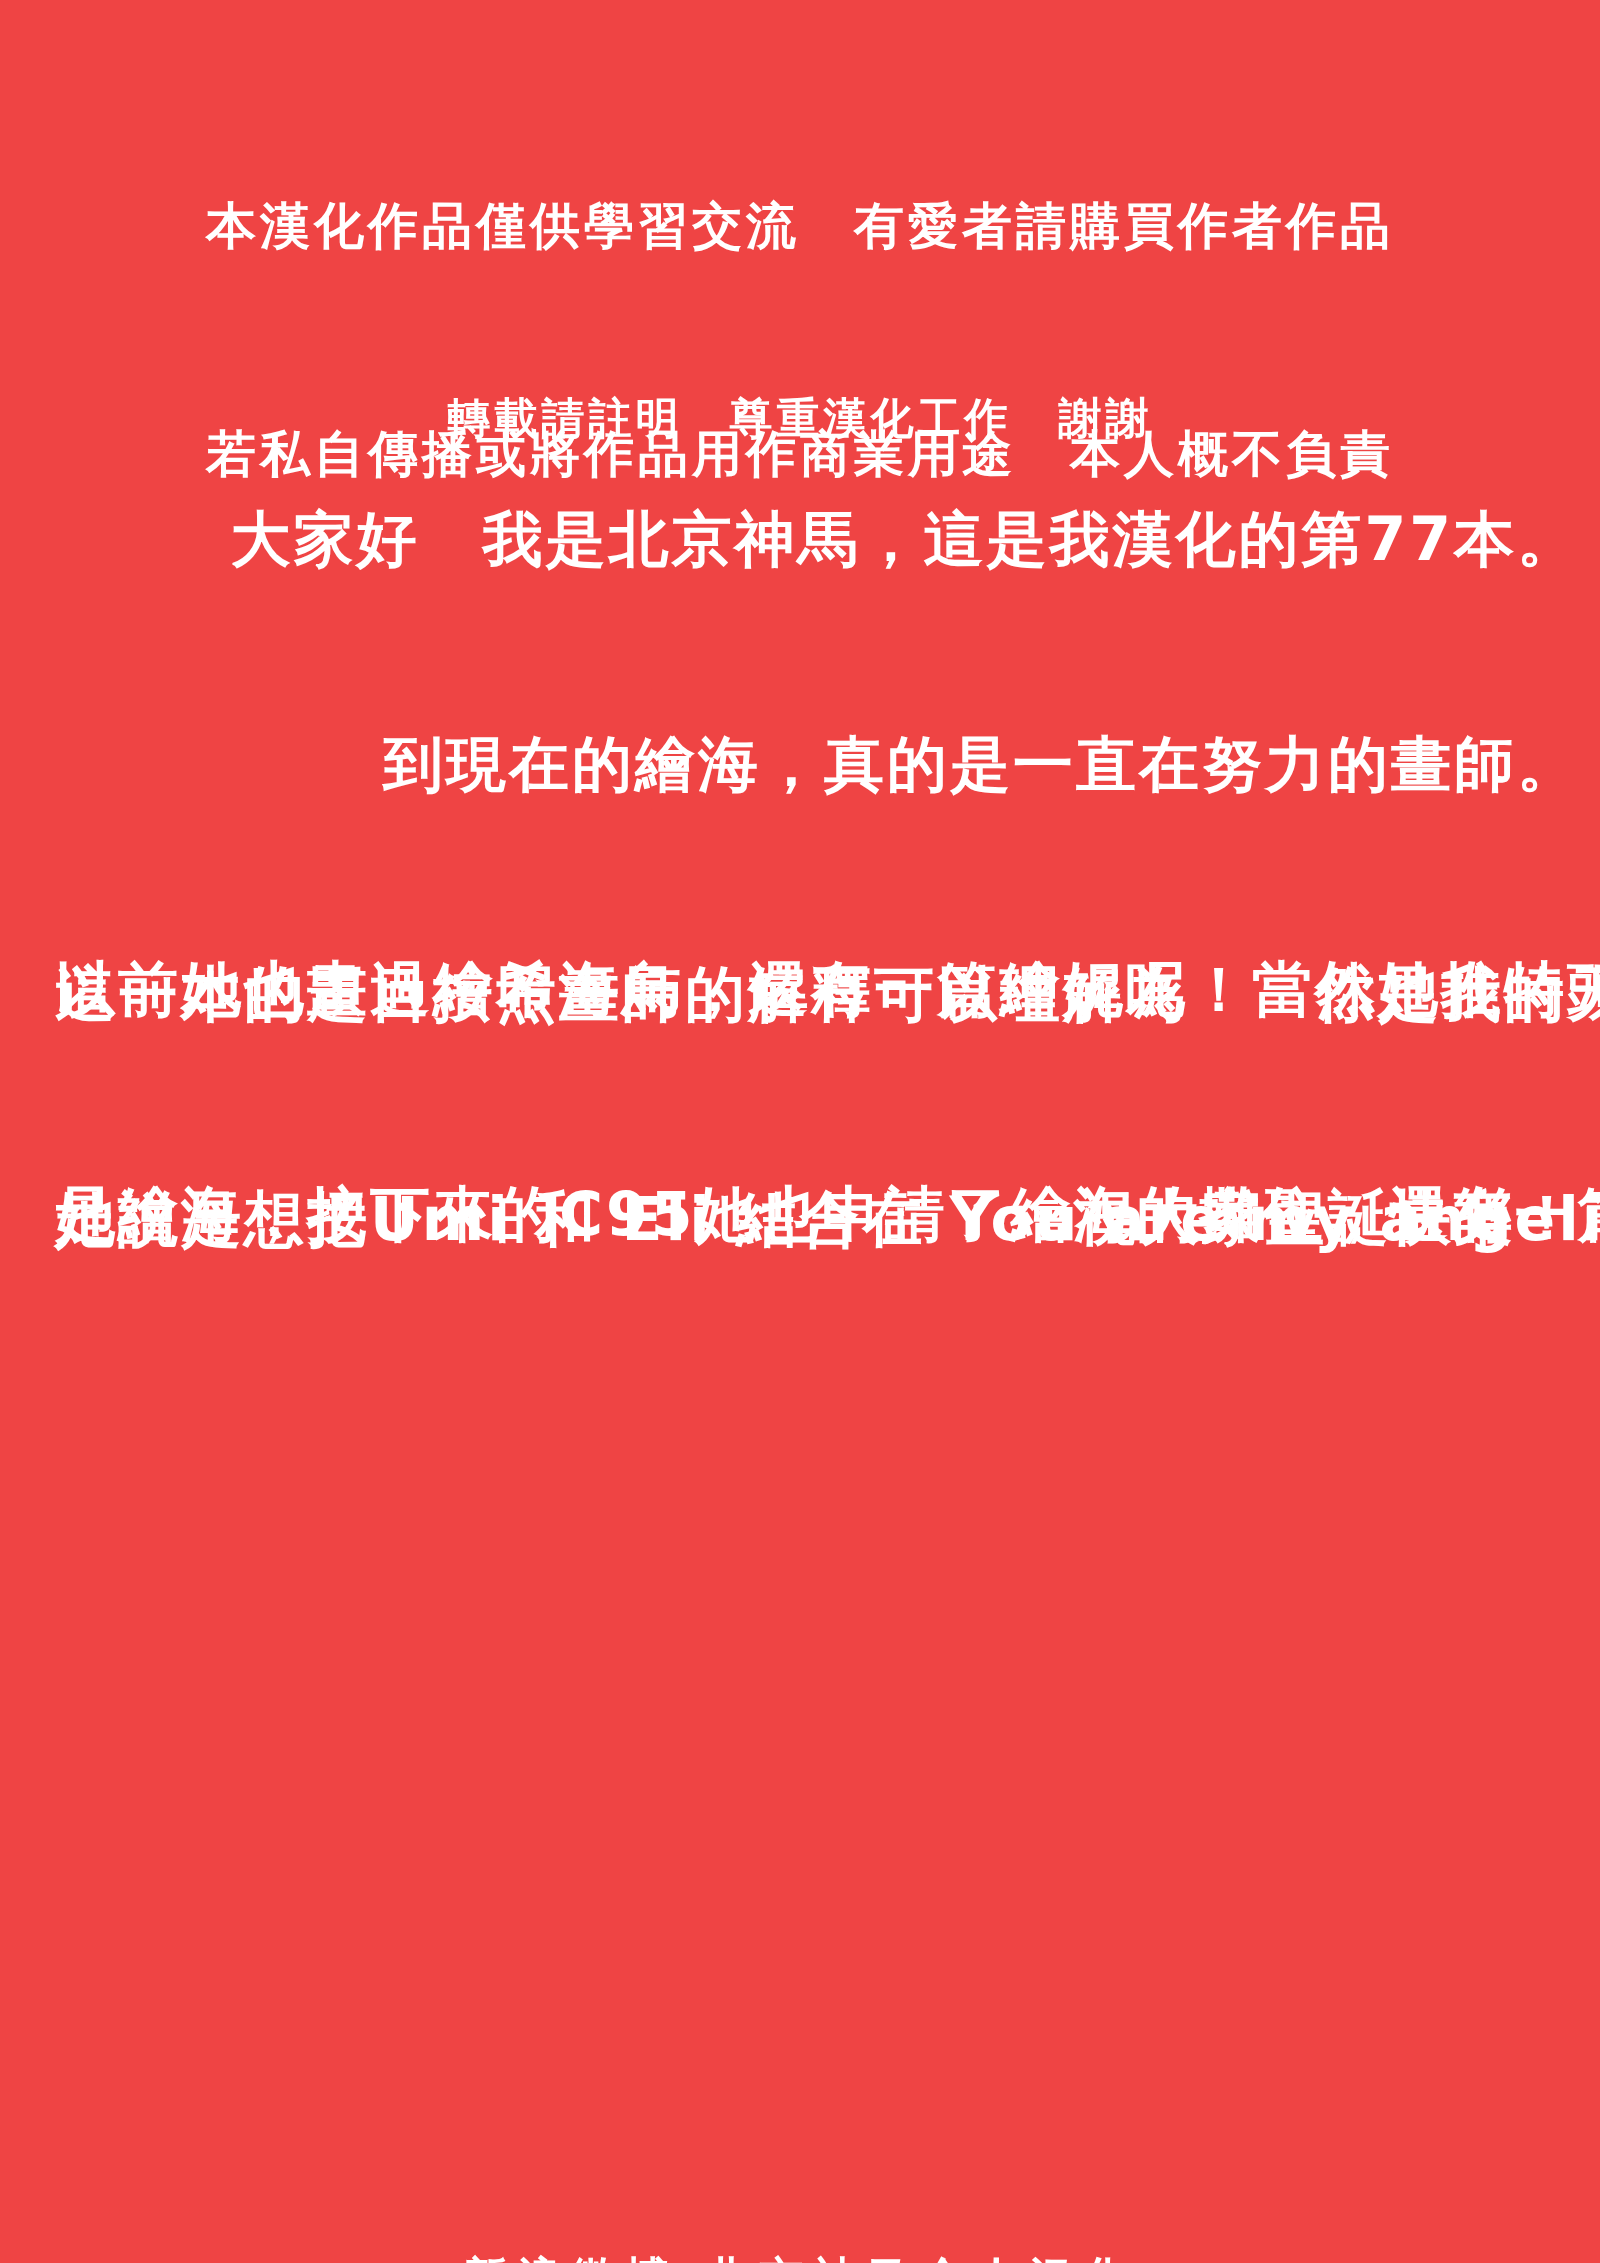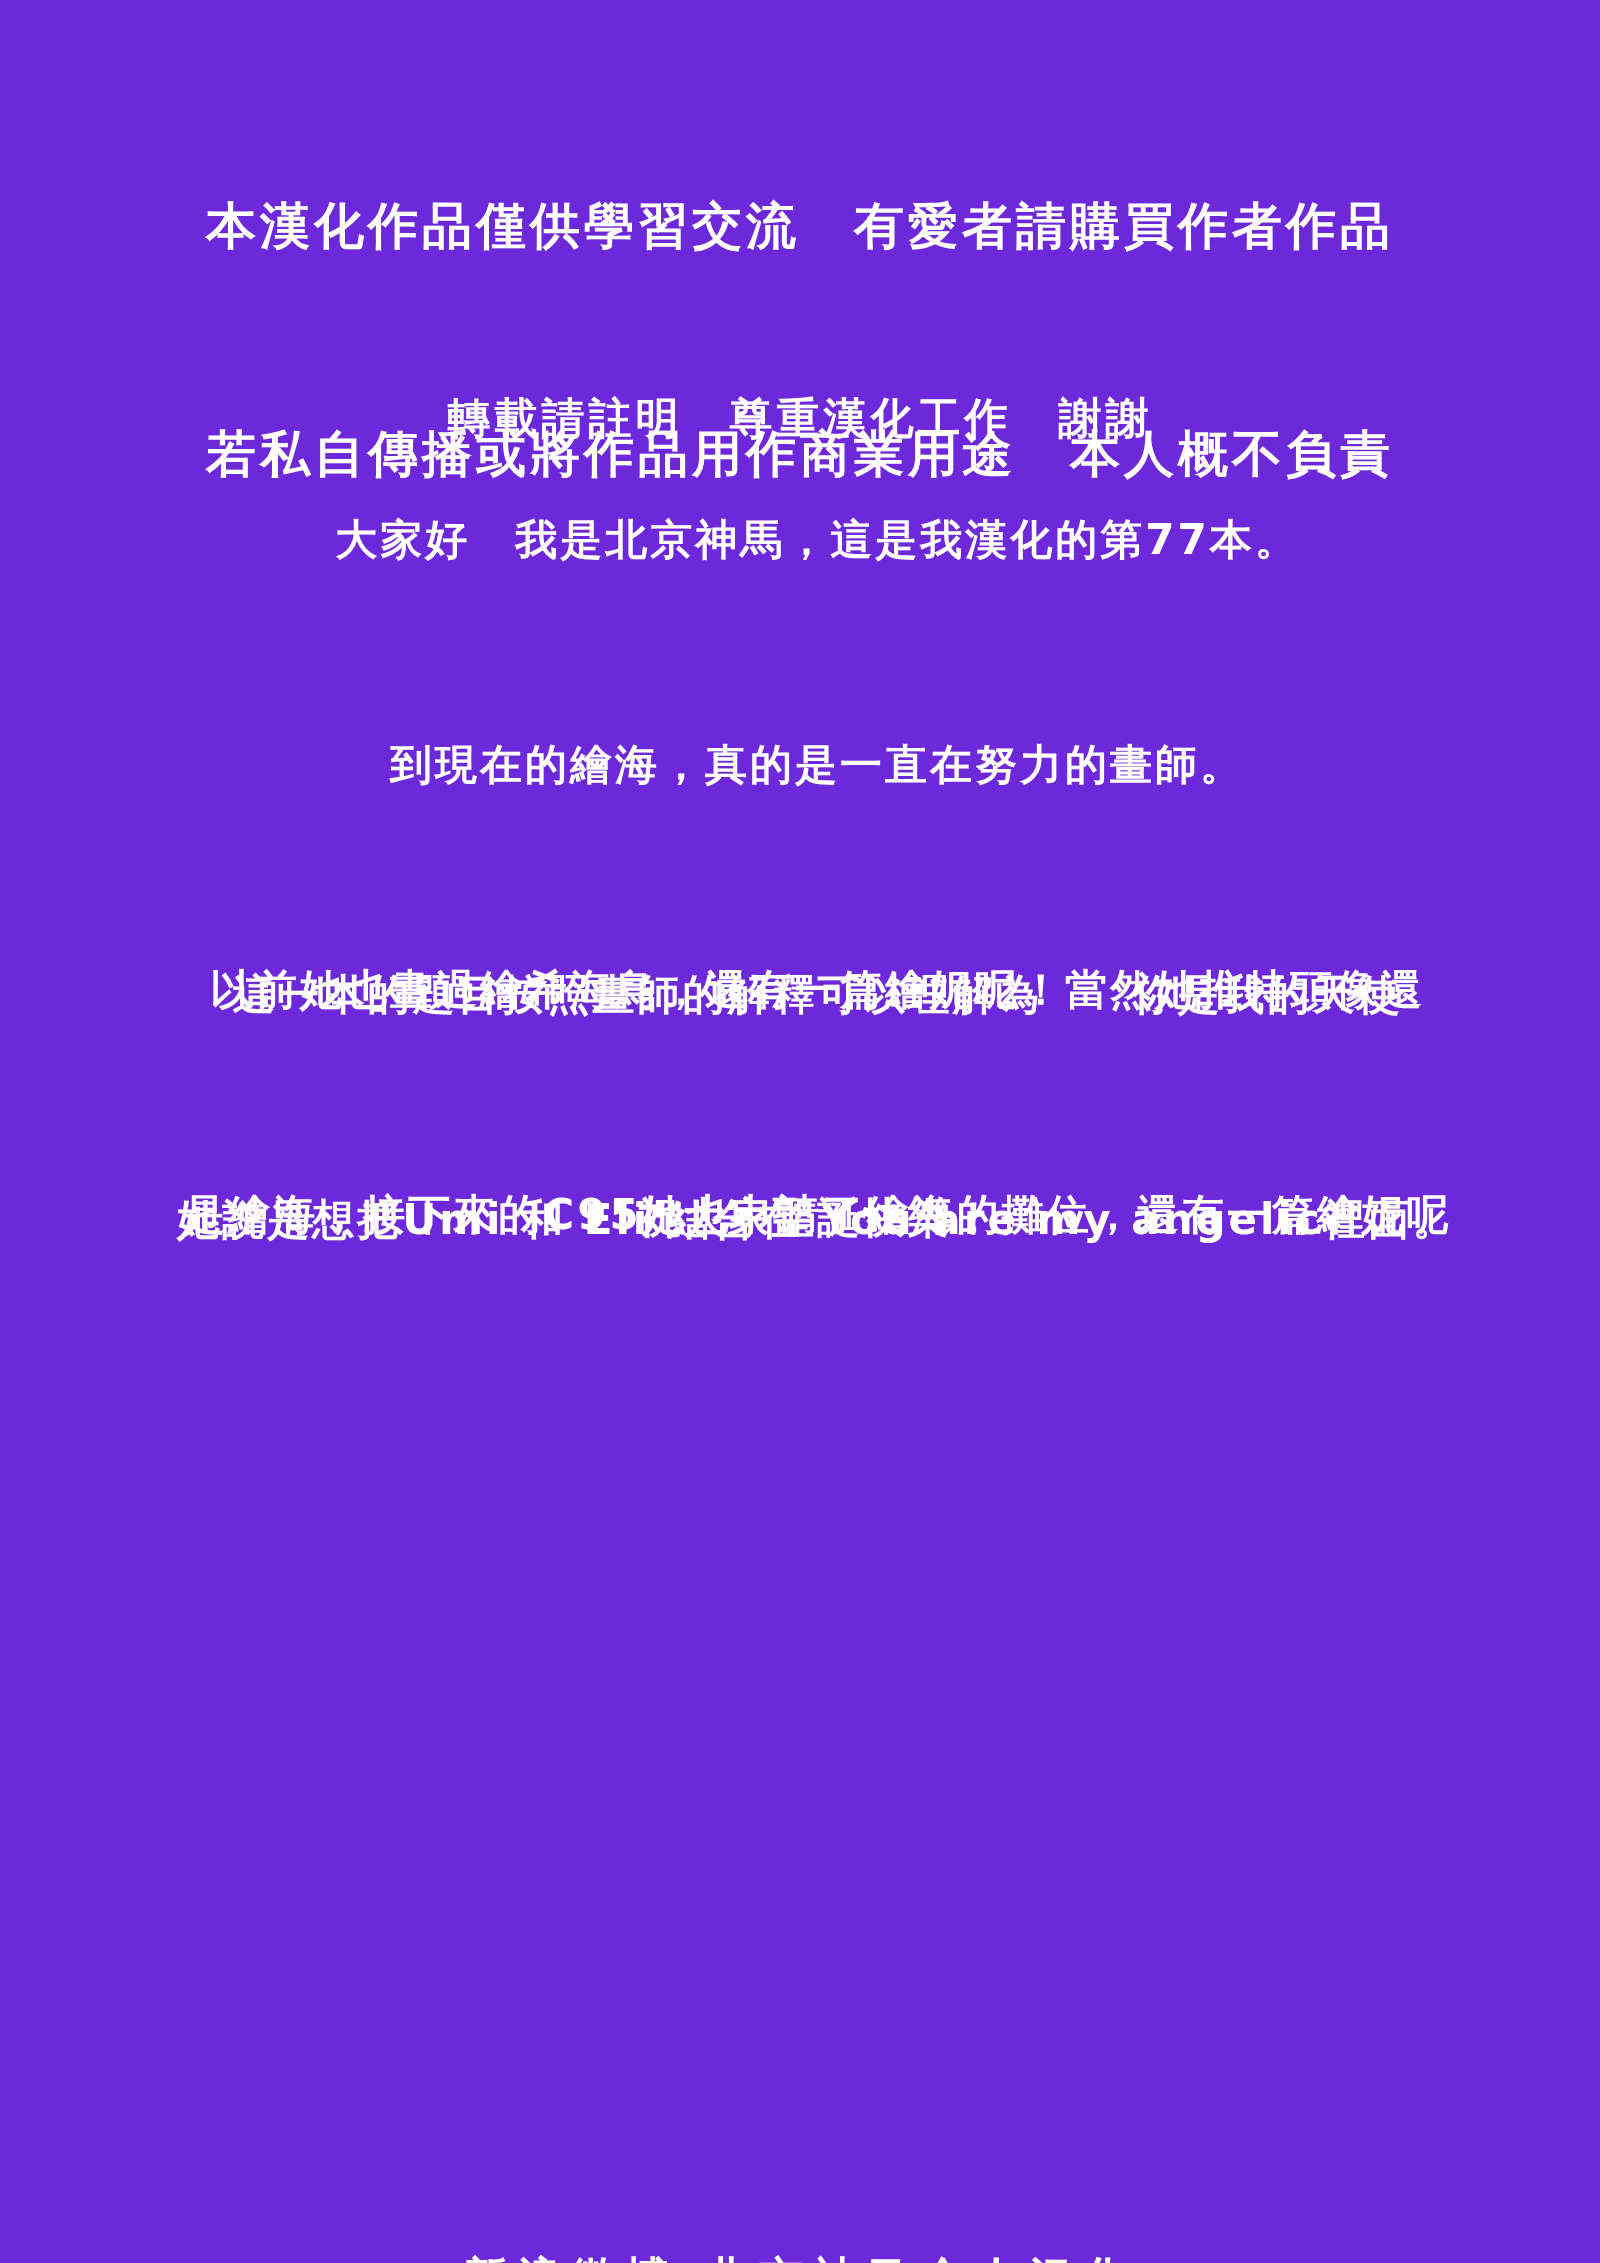--- a/index.html
+++ b/index.html
@@ -4,21 +4,21 @@
 <style>
   html, body {
     margin: 0;
     padding: 0;
     background: #000000;
   }
   .page {
     position: relative;
     width: 1600px;
     height: 2263px;
-    background: #6d28d9;
+    background: #ef4444;
     color: #ffffff;
     font-family: "DejaVu Sans", sans-serif;
     font-weight: 700;
     overflow: hidden;
   }
   .page p { margin: 0; }
 
   .top-block {
     position: absolute;
     top: 36px;
@@ -38,25 +38,25 @@
     text-align: center;
     font-size: 43px;
     line-height: 76px;
     letter-spacing: 4px;
     white-space: pre;
   }
   .para {
     position: absolute;
     left: 55px;
     right: 20px;
-    font-size: 42px;
+    font-size: 60px;
     line-height: 75px;
     letter-spacing: 3px;
     white-space: pre;
-    text-align: center;
+    text-align: right;
   }
   .para1 { top: 352px; }
   .para2 { top: 807px; }
   .para3 { top: 1030px; }
 
   .footer-block {
     position: absolute;
     top: 2128px;
     left: 0;
     width: 100%;

